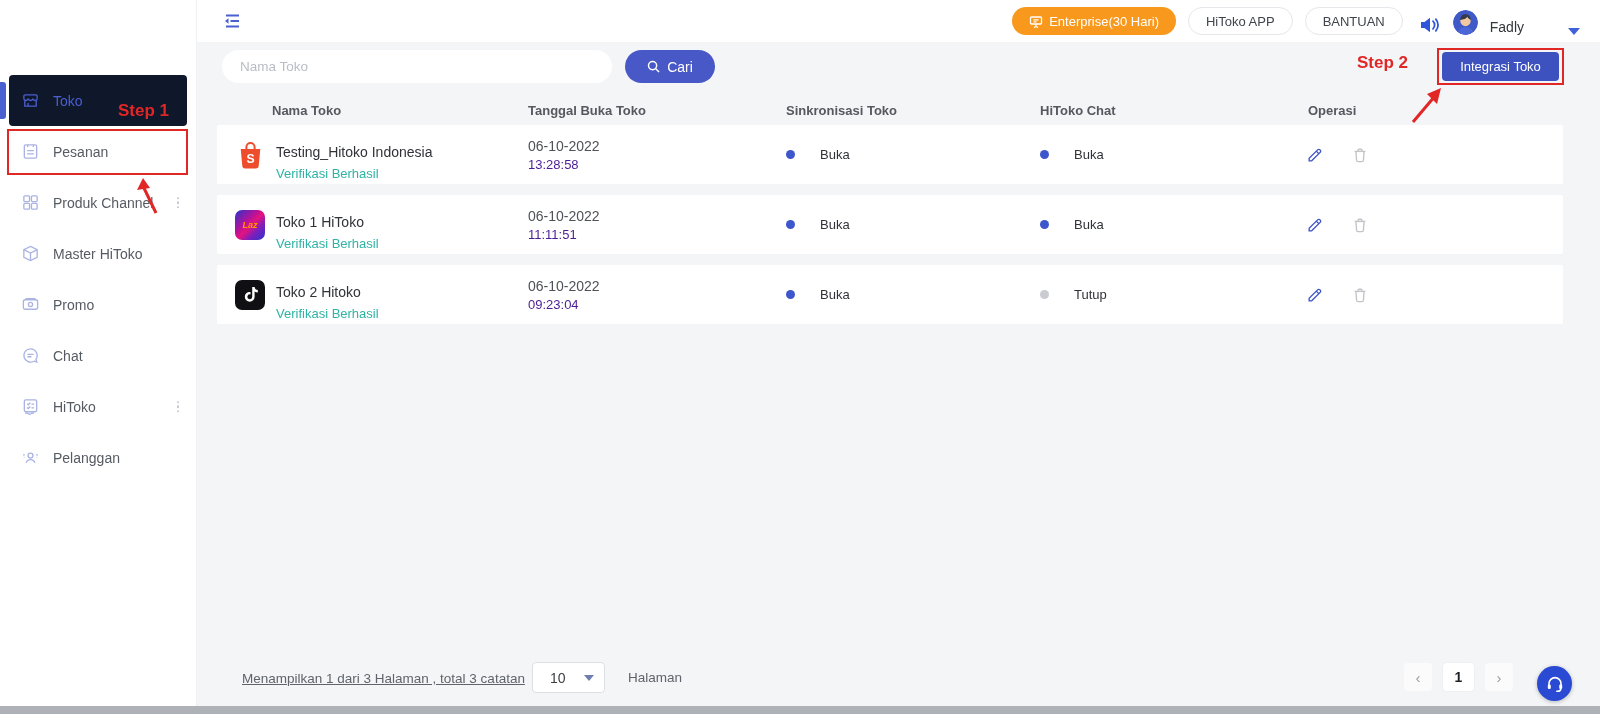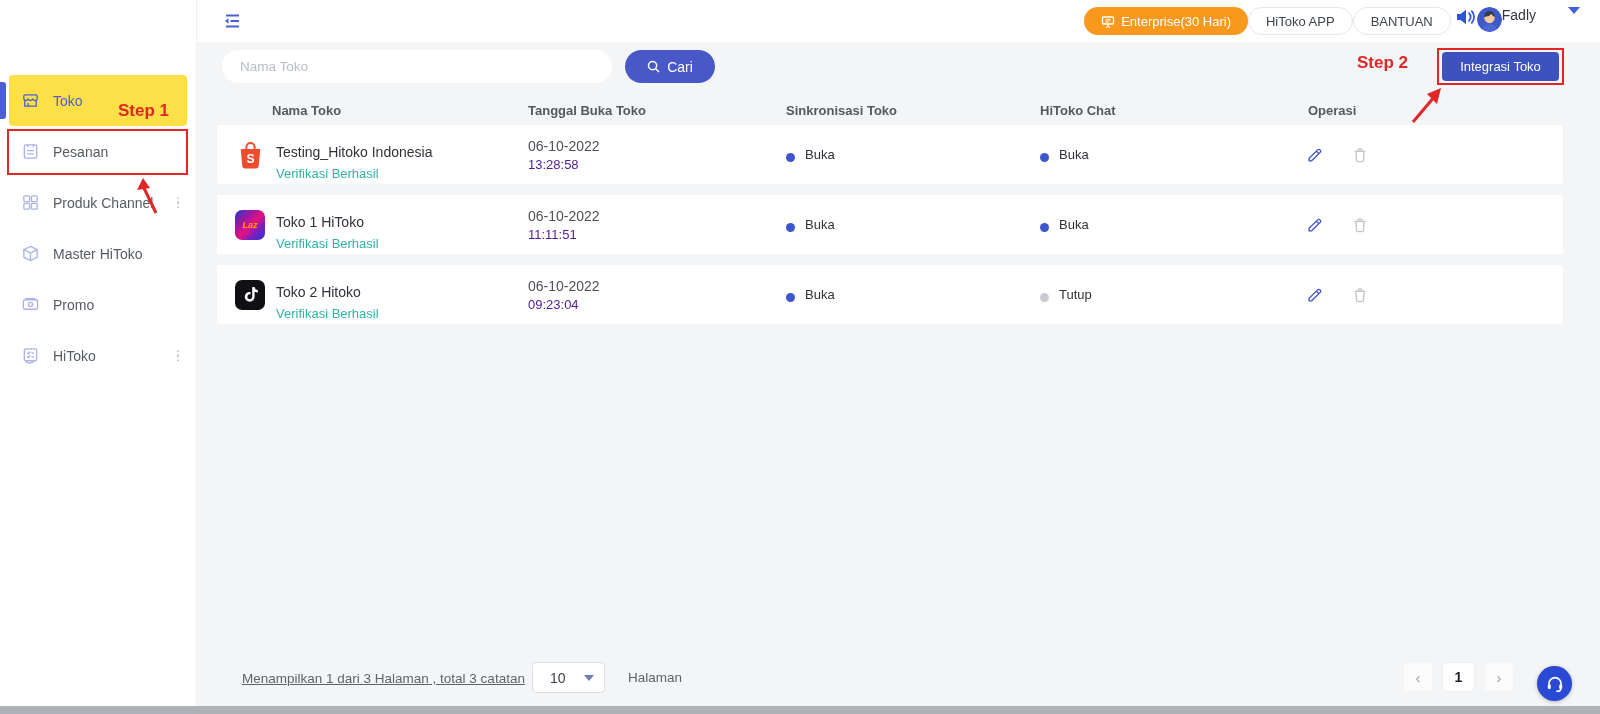--- a/index.html
+++ b/index.html
@@ -10,33 +10,33 @@
   
   .sidebar { position:absolute; left:0; top:0; width:197px; height:706px;
     background:#fff; border-right:1px solid #eef0f3; z-index:5; }
   .logo { position:absolute; left:12px; top:16px; display:flex; align-items:center; gap:6px; }
   .logo-text { font-size:27px; font-weight:bold; color:#4152c4; letter-spacing:.5px; }
   .menu { position:absolute; left:0; top:75px; right:0; }
   .menu-item { position:relative; height:51px; margin:0 9px; border-radius:4px;
     display:flex; align-items:center; gap:13px; padding-left:12px;
     color:#565b63; font-size:14px; cursor:pointer; }
   .menu-item .mi-icon { width:19px; height:19px; color:#aab3e4; flex:0 0 auto; display:flex; }
-  .menu-item.active { background:#fde047; color:#4a5fd0; }
+  .menu-item.active { background:#0f172a; color:#4a5fd0; }
   .menu-item.active .mi-icon { color:#4a5fd0; }
   .menu-item.active::before { content:""; position:absolute; left:-9px; top:7px; bottom:7px;
     width:6px; background:#4a5fd0; border-radius:0 3px 3px 0; }
   .more-dots { position:absolute; right:8px; top:50%; transform:translateY(-50%);
     display:flex; flex-direction:column; gap:2px; }
   .more-dots i { width:2.5px; height:2.5px; border-radius:50%; background:#c3c7cf; }
 
   
   .topbar { position:absolute; left:197px; top:0; width:1403px; height:42px; background:#fff;
     display:flex; align-items:center; padding:0 20px 0 25px; z-index:4; }
   .collapse-btn { width:20px; height:20px; color:#4a5fd0; cursor:pointer; display:flex; }
-  .tb-right { margin-left:auto; display:flex; align-items:flex-start; }
+  .tb-right { margin-left:auto; display:flex; align-items:flex-end; gap:12px; }
   .pill { height:28px; border-radius:14px; display:flex; align-items:center; gap:6px;
     font-size:13px; padding:0 17px; cursor:pointer; white-space:nowrap; }
   .pill.orange { background:#f8991d; color:#fff; }
   .pill.ghost { background:#fff; border:1px solid #e5e7eb; color:#40454d; }
   .speaker { width:22px; height:20px; margin-left:4px; cursor:pointer; display:flex; }
   .avatar { width:25px; height:25px; border-radius:50%; overflow:hidden; flex:0 0 auto; cursor:pointer; }
   .user-name { font-size:14px; color:#33373d; }
   .caret-down { width:0; height:0; border-left:6px solid transparent; border-right:6px solid transparent;
     border-top:7px solid #3f62d9; margin-left:32px; cursor:pointer; }
 
@@ -68,21 +68,21 @@
   .thead, .trow { display:grid; grid-template-columns:256px 258px 254px 255px auto;
     padding-left:55px; align-items:center; }
   .thead { height:30px; font-size:13px; font-weight:700; color:#55585f; }
   .trow { height:59px; background:#fff; margin-bottom:11px; border-radius:2px; }
   .shop-cell { display:flex; align-items:center; gap:11px; margin-left:-37px; }
   .shop-icon { width:30px; height:30px; flex:0 0 auto; display:flex; align-items:center; justify-content:center; }
   .shop-name { font-size:14px; color:#303238;margin-top:16px; }
   .shop-verif { font-size:13px; color:#2eb3a4; margin-top:6px; cursor:pointer; }
   .date-main { font-size:14px; color:#4e5157; }
   .date-sub { font-size:13px; color:#4c1d95; margin-top:3px; }
-  .status { display:flex; align-items:flex-end; gap:10px; font-size:13px; color:#303238; }
+  .status { display:flex; align-items:center; gap:25px; font-size:13px; color:#303238; }
   .dot { width:9px; height:9px; border-radius:50%; flex:0 0 auto; }
   .dot-open { background:#3d56cc; }
   .dot-closed { background:#c9cbd0; }
   .ops { display:flex; align-items:center; gap:27px; padding-left:11px; }
   .op-icon { width:18px; height:18px; cursor:pointer; display:flex; }
 
   
   .ic-lazada { width:30px; height:30px; border-radius:7px; position:relative; overflow:hidden;
     background:linear-gradient(135deg,#2a35c8 0%,#b5129b 38%,#e5127d 52%,#7a1fbe 72%,#2a35c8 100%);
     display:flex; align-items:center; justify-content:center; }
@@ -172,31 +172,50 @@
               <rect x="2.5" y="5" width="15" height="10" rx="2"></rect>
               <circle cx="10" cy="10" r="2.2"></circle>
               <path d="M5.5 5V3.8h9V5"></path>
             </svg>
         </span>
         <span>Promo</span>
       </div>
       <div class="menu-item">
         <span class="mi-icon">
           <svg viewBox="0 0 20 20" fill="none" stroke="currentColor" stroke-width="1.4">
+              <path d="M10 3a7 7 0 1 0 3.6 13l3 .8-.8-2.9A7 7 0 0 0 10 3z"></path>
+              <path d="M6.8 8.8h6.4M6.8 11.3h4.2"></path>
+            </svg>
+        </span>
+        <span>Chat</span>
+      </div>
+      <div class="menu-item">
+        <span class="mi-icon">
+          <svg viewBox="0 0 20 20" fill="none" stroke="currentColor" stroke-width="1.4">
               <rect x="3.5" y="3" width="13" height="12.5" rx="1.5"></rect>
               <path d="M6.5 7l1.2 1.2L9.8 6M11 7.5h2.8M6.5 11l1.2 1.2L9.8 10M11 11.5h2.8"></path>
               <path d="M4.5 17.5c1-.9 2-.9 3 0s2 .9 3 0 2-.9 3-0"></path>
             </svg>
         </span>
         <span>HiToko</span>
         <span class="more-dots">
             <i></i>
             <i></i>
             <i></i>
           </span>
+      </div>
+      <div class="menu-item">
+        <span class="mi-icon">
+          <svg viewBox="0 0 20 20" fill="none" stroke="currentColor" stroke-width="1.4">
+              <circle cx="10" cy="8" r="2.6"></circle>
+              <path d="M5.5 15.5c.6-2.2 2.3-3.3 4.5-3.3s3.9 1.1 4.5 3.3"></path>
+              <path d="M3.5 6.5c-.8 1-.8 2.5 0 3.5M16.5 6.5c.8 1 .8 2.5 0 3.5" stroke-dasharray="1.6 1.6"></path>
+            </svg>
+        </span>
+        <span>Pelanggan</span>
       </div>
     </nav>
 
     <span class="anno step1-label">Step 1</span>
     <div class="anno-box step1-box"></div>
     <svg class="anno-arrow" style="left:131px; top:177px;" width="34" height="40" viewBox="0 0 34 40">
       <line x1="25" y1="36" x2="12" y2="9" stroke="#e12626" stroke-width="3"></line>
       <polygon points="12,1 6,13 19,11" fill="#e12626"></polygon>
     </svg>
   </aside>

